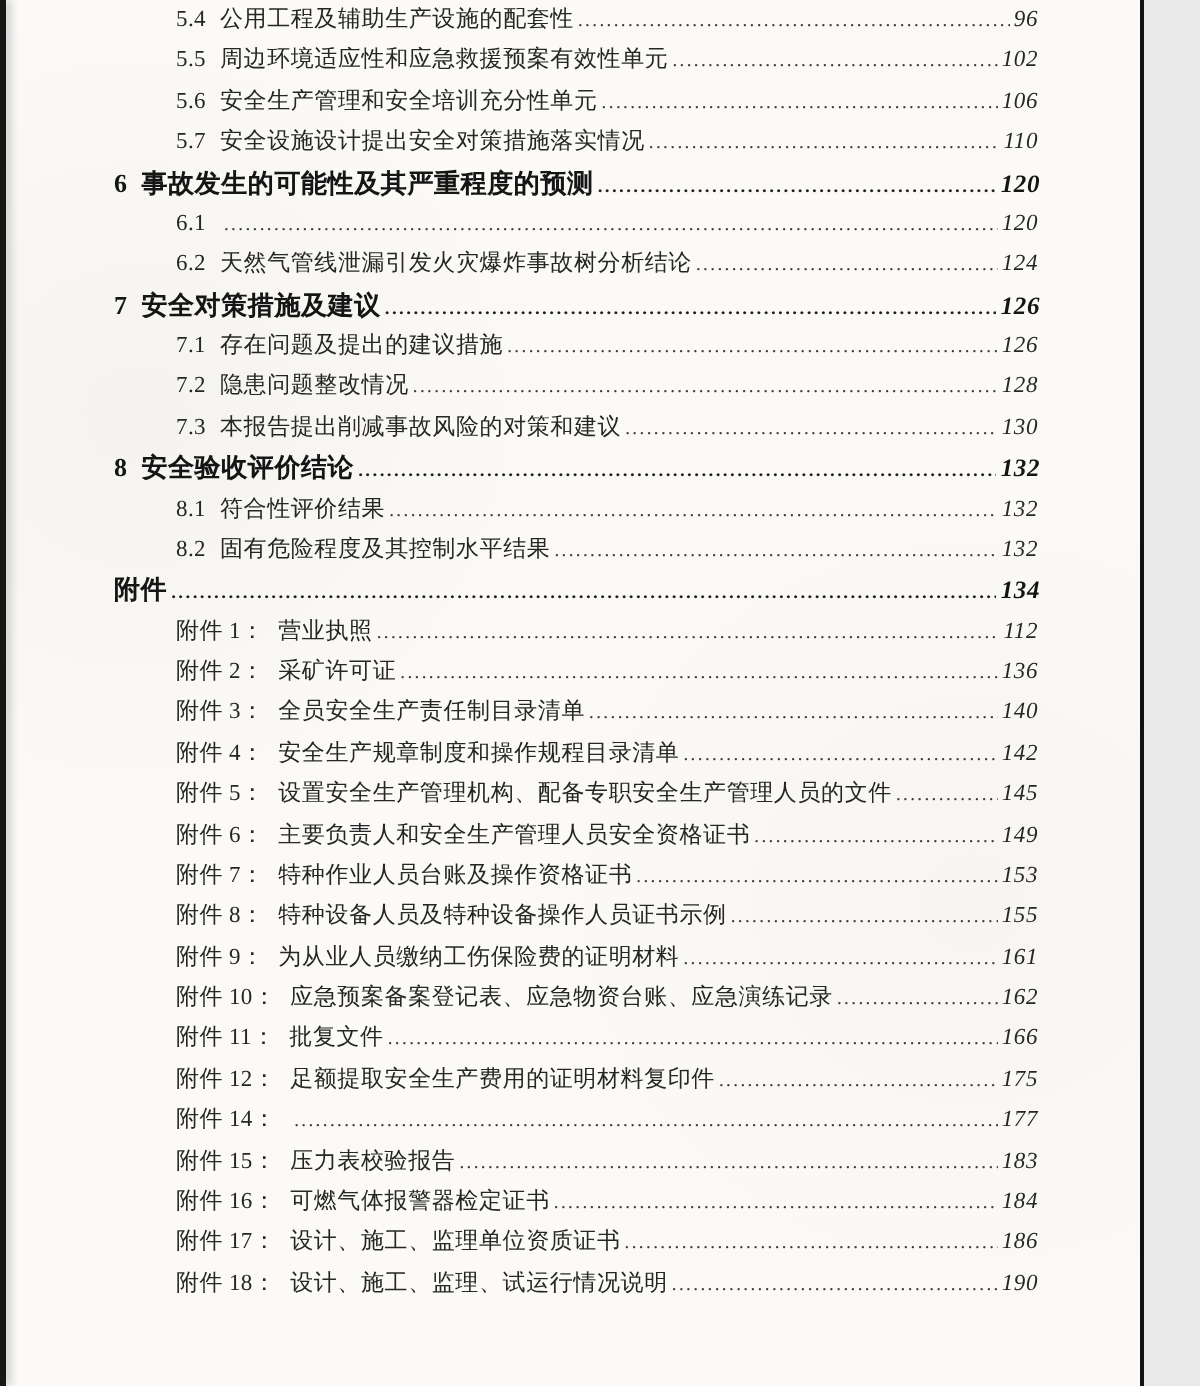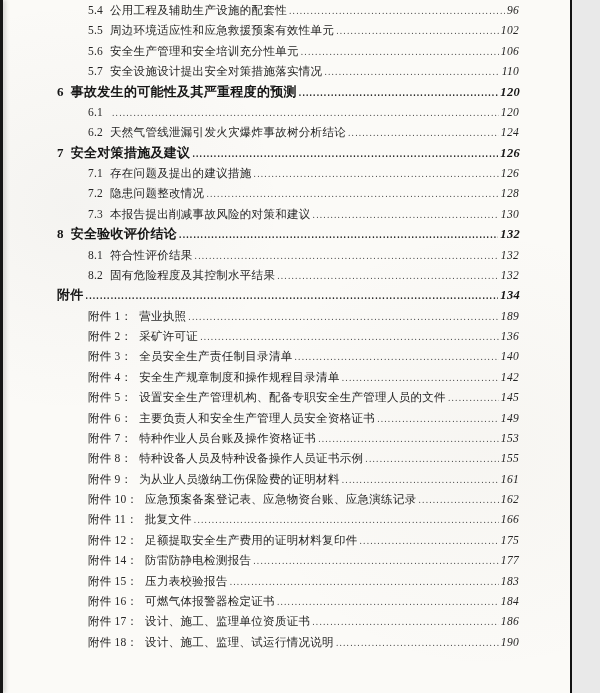--- a/index.html
+++ b/index.html
@@ -173,21 +173,21 @@
       <div class="row lvl1">
 
     <span class="title">附件</span>
     <span class="dots"></span>
     <span class="pg">134</span>
   </div>
       <div class="row lvl2">
     <span class="num">附件 1：</span>
     <span class="title">营业执照</span>
     <span class="dots"></span>
-    <span class="pg">189</span>
+    <span class="pg">112</span>
   </div>
       <div class="row lvl2">
     <span class="num">附件 2：</span>
     <span class="title">采矿许可证</span>
     <span class="dots"></span>
     <span class="pg">136</span>
   </div>
       <div class="row lvl2">
     <span class="num">附件 3：</span>
     <span class="title">全员安全生产责任制目录清单</span>
@@ -243,21 +243,20 @@
     <span class="pg">166</span>
   </div>
       <div class="row lvl2">
     <span class="num">附件 12：</span>
     <span class="title">足额提取安全生产费用的证明材料复印件</span>
     <span class="dots"></span>
     <span class="pg">175</span>
   </div>
       <div class="row lvl2">
     <span class="num">附件 14：</span>
-    <span class="title">防雷防静电检测报告</span>
     <span class="dots"></span>
     <span class="pg">177</span>
   </div>
       <div class="row lvl2">
     <span class="num">附件 15：</span>
     <span class="title">压力表校验报告</span>
     <span class="dots"></span>
     <span class="pg">183</span>
   </div>
       <div class="row lvl2">

